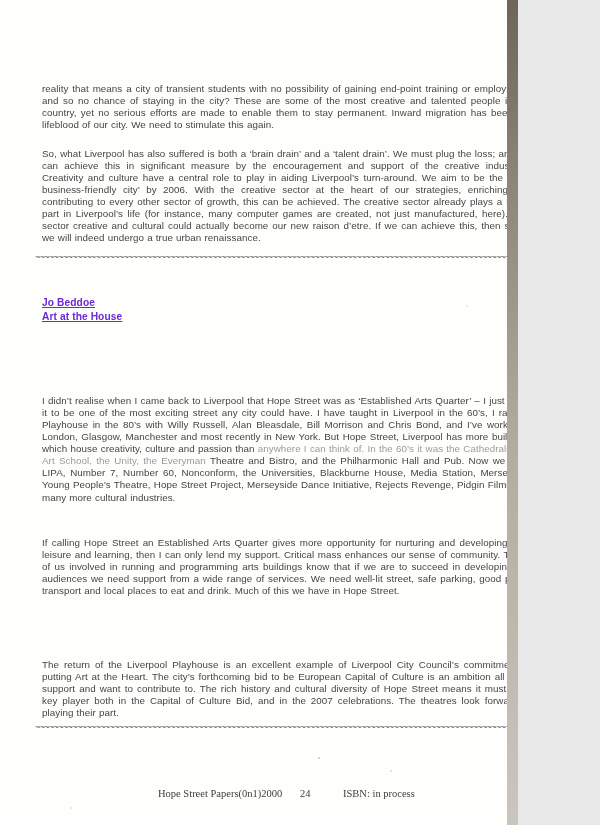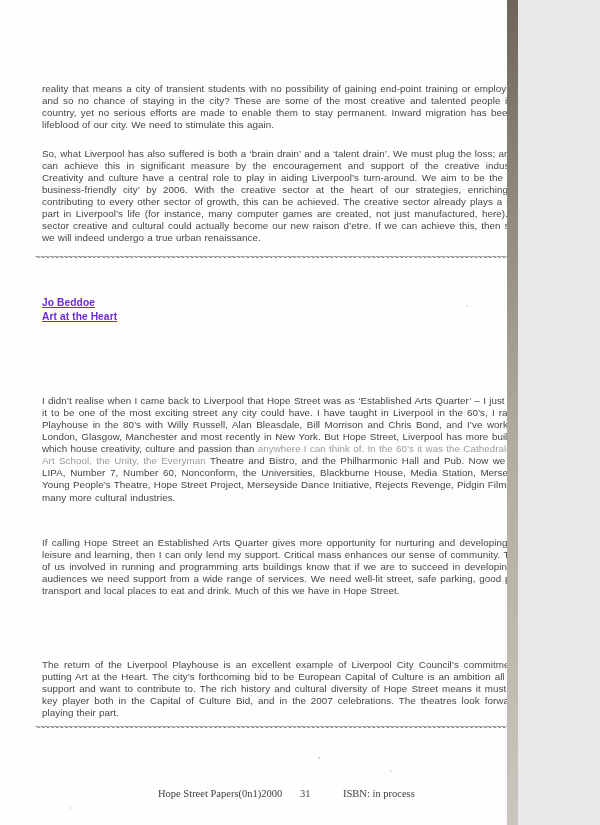--- a/index.html
+++ b/index.html
@@ -55,36 +55,36 @@
 <div class="page">
 
   <p class="para" style="top:73px;">reality that means a city of transient students with no possibility of gaining end-point training or employment, and so no chance of staying in the city?  These are some of the most creative and talented people in the country, yet no serious efforts are made to enable them to stay permanent. Inward migration has been the lifeblood of our city.  We need to stimulate this again.</p>
 
   <p class="para" style="top:138px;">So, what Liverpool has also suffered is both a ‘brain drain’ and a ‘talent drain’.  We must plug the loss;  and we can achieve this in significant measure by the encouragement and support of the creative industries.   Creativity and culture have a central role to play in aiding Liverpool’s turn-around.  We aim to be the ‘most business-friendly city’ by 2006.  With the creative sector at the heart of our strategies, enriching and contributing to every other sector of growth, this can be achieved.  The creative sector already plays a major part in Liverpool’s life (for instance, many computer games are created, not just manufactured, here).  This sector creative and cultural could actually become our new raison d’etre.  If we can achieve this, then surely we will indeed undergo a true urban renaissance.</p>
 
   <div class="divider divider-1">~~~~~~~~~~~~~~~~~~~~~~~~~~~~~~~~~~~~~~~~~~~~~~~~~~~~~~~~~~~~~~~~~~~~~~~~~~~~~~~~~~~~~~~~~~~~~~~~~~~~~~~~~~~~~~~~~~~~~~~~~~~~~~~~~~~~~~~~~~</div>
 
   <div class="heading-block">
     <div>Jo Beddoe</div>
-    <div>Art at the Heart</div>
+    <div>Art at the House</div>
   </div>
 
 
   <p class="para" style="top:385px;"><span>I didn’t realise when I came back to Liverpool that Hope Street was as ‘Established Arts Quarter’ – I just knew it to be one of the most exciting street any city could have.   I have taught in Liverpool in the 60’s, I ran the Playhouse in the 80’s with Willy Russell, Alan Bleasdale, Bill Morrison and Chris Bond, and I’ve worked in London, Glasgow, Manchester and most recently in New York.    But Hope Street, Liverpool has more buildings which house creativity, culture and passion than </span><span class="faded">anywhere I can think of.  In the 60’s it was the Cathedrals, the Art School, the Unity, the Everyman </span><span>Theatre and Bistro, and the Philharmonic Hall and Pub.   Now we have LIPA, Number 7, Number 60, Nonconform, the Universities, Blackburne House,  Media Station, Merseyside Young People’s Theatre, Hope Street Project, Merseyside Dance Initiative, Rejects Revenge, Pidgin Films and many more cultural industries.</span></p>
 
   <p class="para" style="top:527px;">If calling Hope Street an Established Arts Quarter gives more opportunity for nurturing and developing arts, leisure and learning, then I can only lend my support.  Critical mass enhances our sense of community.  Those of us involved in running and programming arts buildings know that if we are to succeed in developing our audiences we need support from a wide range of services.  We need well-lit street, safe parking, good public transport and local places to eat and drink.  Much of this we have in Hope Street.</p>
 
 
   <p class="para" style="top:649px;">The return of the Liverpool Playhouse is an excellent example of Liverpool City Council’s commitment to putting Art at the Heart.   The city’s forthcoming bid to be European Capital of Culture is an ambition all of us support and want to contribute to.   The rich history and cultural diversity of Hope Street means it must be a key player both in the Capital of Culture Bid, and in the 2007 celebrations.   The theatres look forward to playing their part.</p>
 
   <div class="divider divider-2">~~~~~~~~~~~~~~~~~~~~~~~~~~~~~~~~~~~~~~~~~~~~~~~~~~~~~~~~~~~~~~~~~~~~~~~~~~~~~~~~~~~~~~~~~~~~~~~~~~~~~~~~~~~~~~~~~~~~~~~~~~~~~~~~~~~~~~~~~~</div>
 
   <div class="footer">
     <span class="footer-pub">Hope Street Papers(0n1)2000</span>
-    <span class="footer-page">31</span>
+    <span class="footer-page">24</span>
     <span class="footer-isbn">ISBN: in process</span>
   </div>
 
   <div class="speck" style="left:318px; top:757px; width:2px; height:2px;"></div>
   <div class="speck" style="left:466px; top:305px; width:2px; height:2px; opacity:.3;"></div>
   <div class="speck" style="left:390px; top:770px; width:2px; height:2px; opacity:.35;"></div>
   <div class="speck" style="left:70px; top:807px; width:2px; height:2px; opacity:.3;"></div>
 
   <div class="edge-strip"></div>
   <div class="edge-line"></div>

